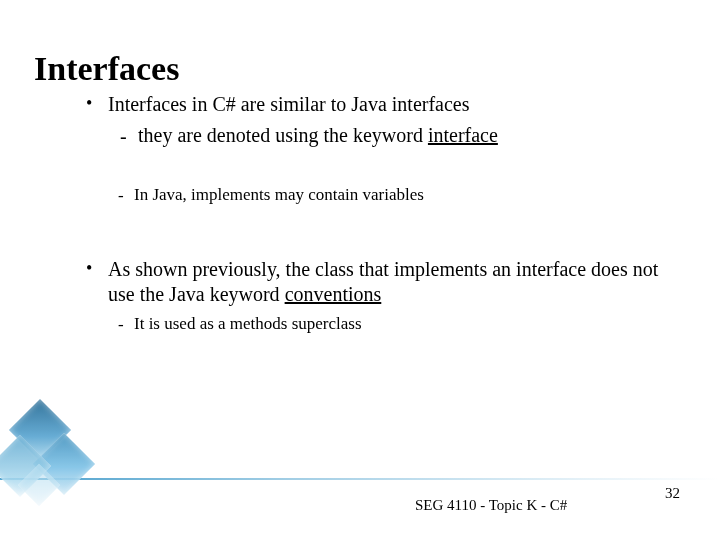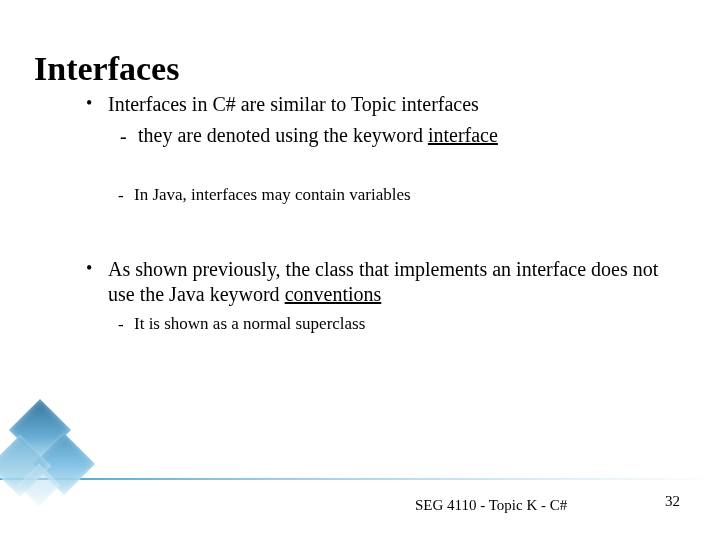--- a/index.html
+++ b/index.html
@@ -120,60 +120,60 @@
   }
   .footer-course {
     position: absolute;
     left: 395px;
     bottom: 0;
     margin-left: 20px;
   }
   .footer-page {
     position: absolute;
     right: 0;
-    bottom: 4px;
+    bottom: 12px;
   }
 </style>
 </head>
 <body>
 
 <div class="slide">
 
   <div class="title">Interfaces</div>
 
   <div class="content">
 
     <div class="bullet">
-      <span>Interfaces in C# are similar to Topic interfaces</span>
+      <span>Interfaces in C# are similar to Java interfaces</span>
     </div>
     <div class="sub">
       <span class="dash"><span class="dash-mark">-</span>
         <span>they are denoted using the keyword </span><span class="u">interface</span>
       </span>
     </div>
 
     <div class="gap"></div>
 
     <div class="sub-small">
       <span class="dash"><span class="dash-mark">-</span>
-        <span>In Java, interfaces may contain variables</span>
+        <span>In Java, implements may contain variables</span>
       </span>
     </div>
 
     <div class="gap"></div>
 
 
     <div class="gap"></div>
 
     <div class="bullet">
       <span>As shown previously, the class that implements an interface does not use the Java keyword </span><span class="u">conventions</span>
     </div>
     <div class="sub-small">
       <span class="dash"><span class="dash-mark">-</span>
-        <span>It is shown as a normal superclass</span>
+        <span>It is used as a methods superclass</span>
       </span>
     </div>
 
   </div>
 
   <div class="accent"></div>
 
   <div class="deco">
     <div class="d d1"></div>
     <div class="d d2"></div>

